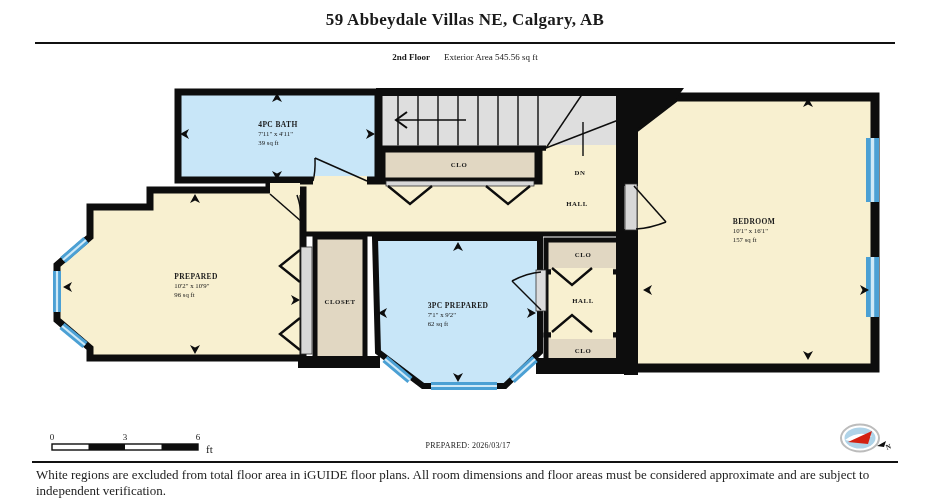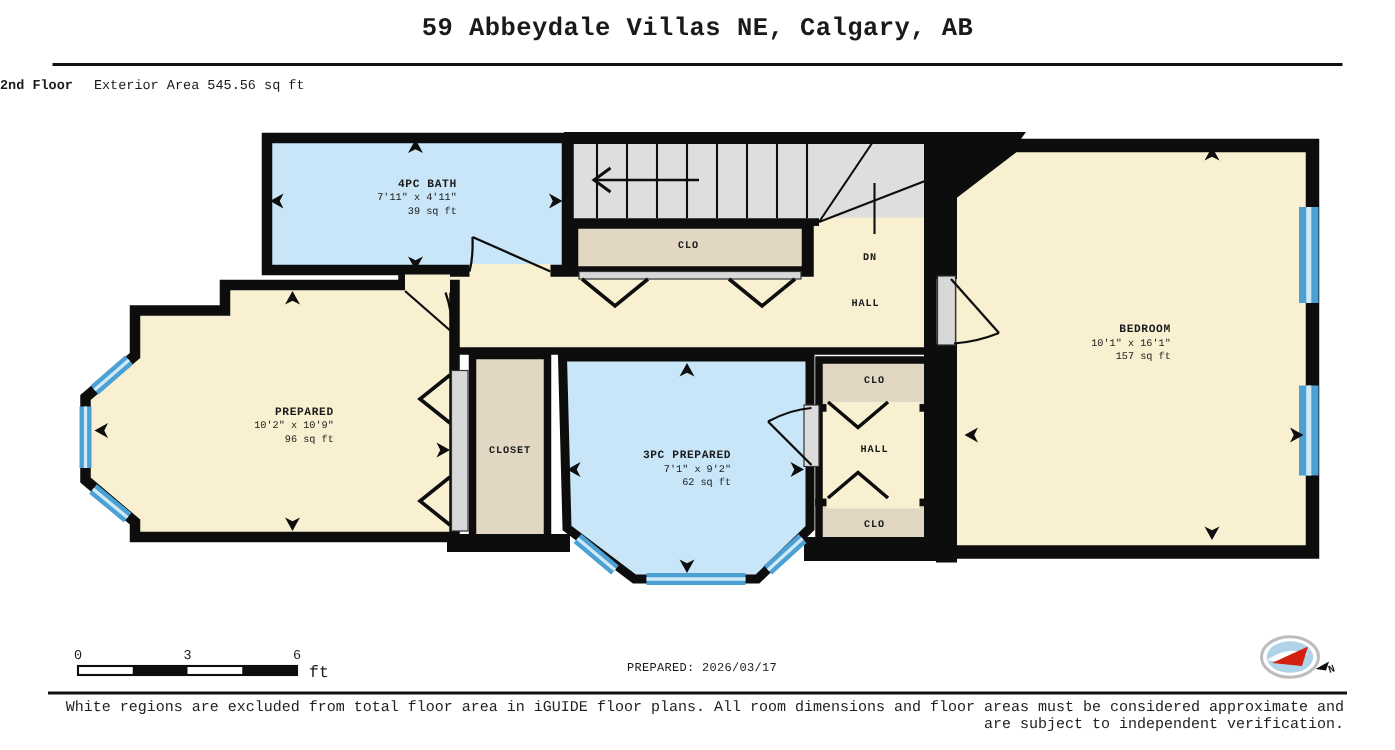--- a/index.html
+++ b/index.html
@@ -1,34 +1,34 @@
 <!DOCTYPE html>
 <html><head>
 <meta charset="utf-8">
 <style>
   html,body{margin:0;padding:0;background:#fff;}
   #stage{position:relative;width:930px;height:500px;background:#ffffff;overflow:hidden;
-         font-family:Liberation Mono, monospace;color:#1a1a1a;}
+         font-family:Liberation Serif, serif;color:#1a1a1a;}
   #plan-svg{position:absolute;left:0;top:0;}
   .hdr-title{position:absolute;left:0;top:10px;width:930px;text-align:center;
              font-size:17px;font-weight:bold;letter-spacing:.3px;}
   .hdr-rule{position:absolute;left:35px;top:42px;width:860px;height:2px;background:#111;}
-  .hdr-sub{position:absolute;left:0;top:52px;width:930px;text-align:left;font-size:9px;}
+  .hdr-sub{position:absolute;left:0;top:52px;width:930px;text-align:center;font-size:9px;}
   .hdr-sub b{margin-right:14px;}
-  .room-label{position:absolute;transform:translate(-50%,-50%);text-align:right;
+  .room-label{position:absolute;transform:translate(-50%,-50%);text-align:left;
               line-height:9px;white-space:nowrap;}
   .rname{font-size:7.5px;font-weight:bold;letter-spacing:.4px;}
   .rdim{font-size:6.8px;}
   .small-label{position:absolute;transform:translate(-50%,-50%);font-size:6.8px;
                font-weight:bold;letter-spacing:.6px;white-space:nowrap;}
   .scale-num{position:absolute;transform:translate(-50%,-100%);font-size:9px;}
   .scale-unit{position:absolute;font-size:11px;}
   .prepared{position:absolute;transform:translate(-50%,0);font-size:8px;letter-spacing:.2px;}
   .ftr-rule{position:absolute;left:32px;top:461px;width:866px;height:2px;background:#111;}
-  .disclaimer{position:absolute;left:36px;top:467px;width:860px;font-size:10px;color:#222;text-align:right;}
+  .disclaimer{position:absolute;left:36px;top:467px;width:860px;font-size:13px;color:#222;}
   .north-n{position:absolute;font-size:7px;font-weight:bold;transform:rotate(-18deg);}
 </style>
 </head>
 <body>
 
 <div id="stage">
 
   <svg id="plan-svg" width="930" height="500" viewBox="0 0 930 500">
 
     <g>

